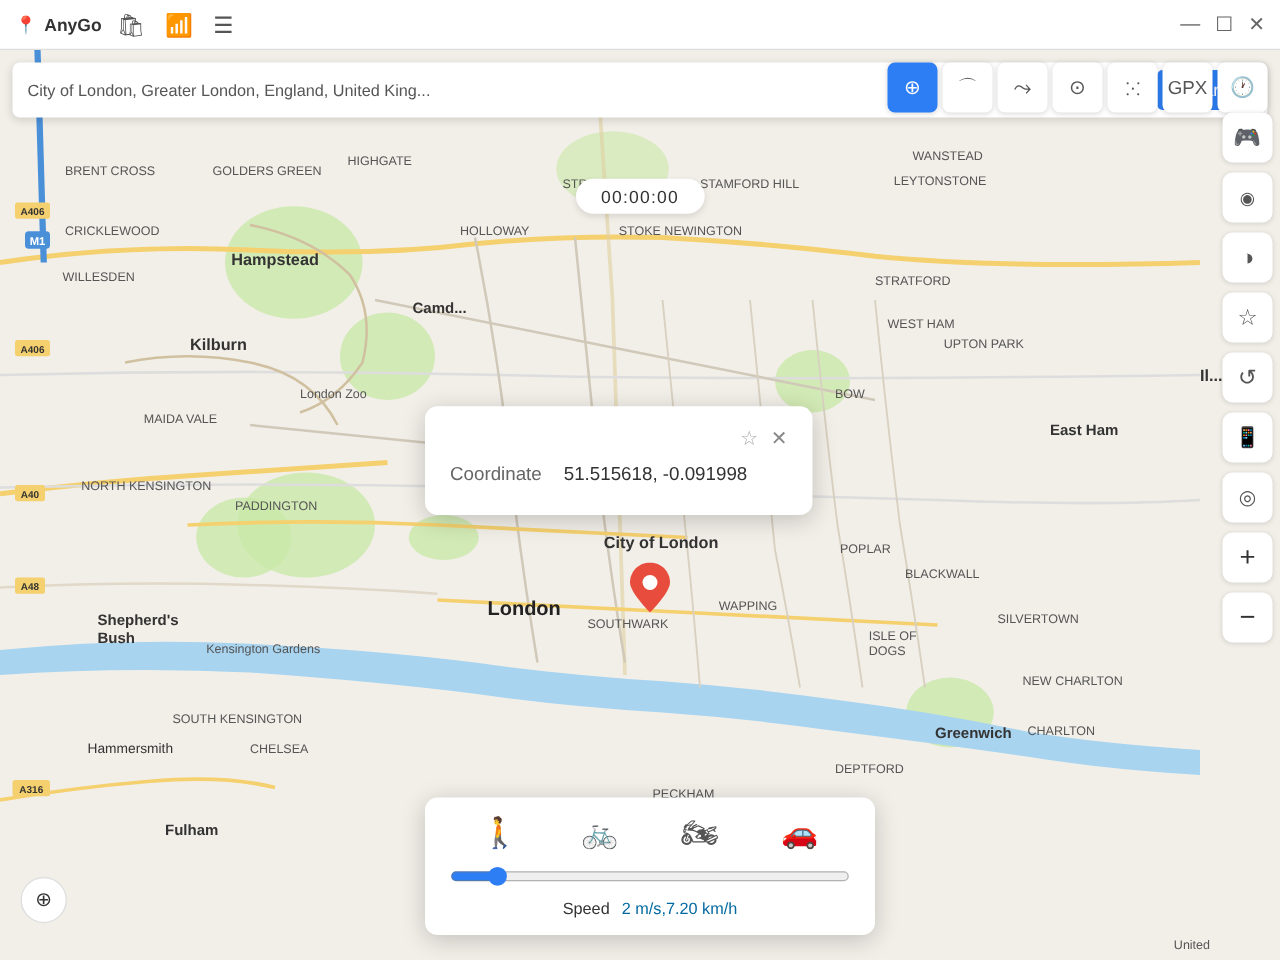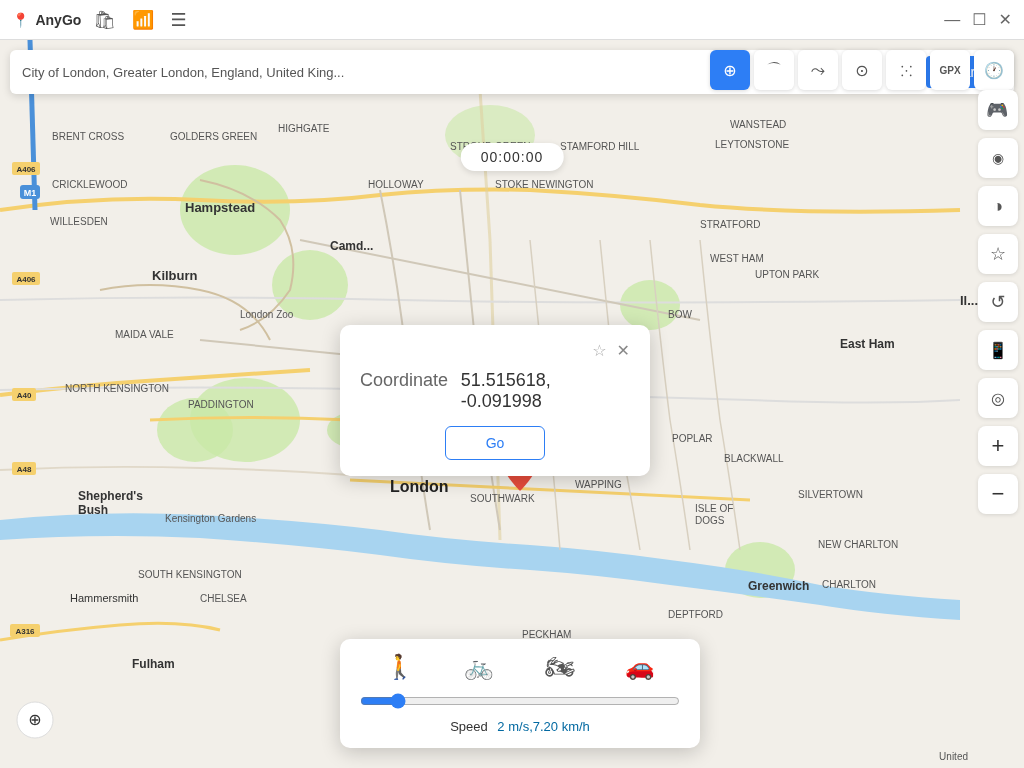--- a/index.html
+++ b/index.html
@@ -46,42 +46,42 @@
       position: absolute; top: 10px; right: 10px; display: flex; align-items: center; gap: 4px;
       z-index: 50;
     }
     .tb-btn {
       width: 40px; height: 40px; border-radius: 6px; background: #fff;
       display: flex; align-items: center; justify-content: center;
       cursor: pointer; box-shadow: 0 1px 4px rgba(0,0,0,0.15); font-size: 16px; color: #555;
       border: none;
     }
     .tb-btn.active { background: #2d7ef5; color: #fff; }
-    .tb-btn-text { font-size: 10px; font-weight: 700; }
+    .tb-btn-text { font-size: 15px; font-weight: 400; }
 
     
     #timer {
       position: absolute; top: 65px; left: 50%; transform: translateX(-50%);
       background: #fff; border-radius: 20px; padding: 6px 20px;
       font-size: 14px; color: #333; z-index: 50; box-shadow: 0 2px 6px rgba(0,0,0,0.12);
       letter-spacing: 1px;
       margin-top: 38px;
     }
 
     
     #location-popup {
       position: absolute; top: 285px; left: 340px; width: 310px;
       background: #fff; border-radius: 10px; box-shadow: 0 4px 20px rgba(0,0,0,0.2);
       z-index: 60; padding: 16px 20px 16px 20px;
     }
     #location-popup .popup-header {
       display: flex; justify-content: flex-end; gap: 10px; margin-bottom: 10px;
     }
     #location-popup .popup-header span { cursor: pointer; font-size: 16px; color: #888; }
-    .popup-row { display: flex; gap: 16px; margin-bottom: 8px; font-size: 18px; }
+    .popup-row { display: flex; gap: 16px; margin-bottom: 8px; font-size: 15px; }
     .popup-label { color: #666; min-width: 75px; }
     .popup-value { color: #333; font-weight: 500; }
     .go-btn {
       display: block; margin: 14px auto 0; padding: 8px 40px;
       border: 1.5px solid #2d7ef5; background: #fff; color: #2d7ef5;
       border-radius: 6px; font-size: 14px; cursor: pointer; font-weight: 500;
     }
 
     
     #speed-panel {
@@ -318,21 +318,20 @@
 
   <div id="location-popup">
     <div class="popup-header">
       <span style="color:#aaa;">☆</span>
       <span style="color:#888;">✕</span>
     </div>
     <div class="popup-row">
       <span class="popup-label">Coordinate</span>
       <span class="popup-value">51.515618, -0.091998</span>
     </div>
-    <button class="go-btn">Go</button>
   </div>
 
   <div id="speed-panel">
     <div class="transport-icons">
       <span class="transport-icon selected">🚶</span>
       <span class="transport-icon">🚲</span>
       <span class="transport-icon">🏍</span>
       <span class="transport-icon">🚗</span>
     </div>
     <input type="range" class="speed-slider" min="0" max="100" value="10" style="">

